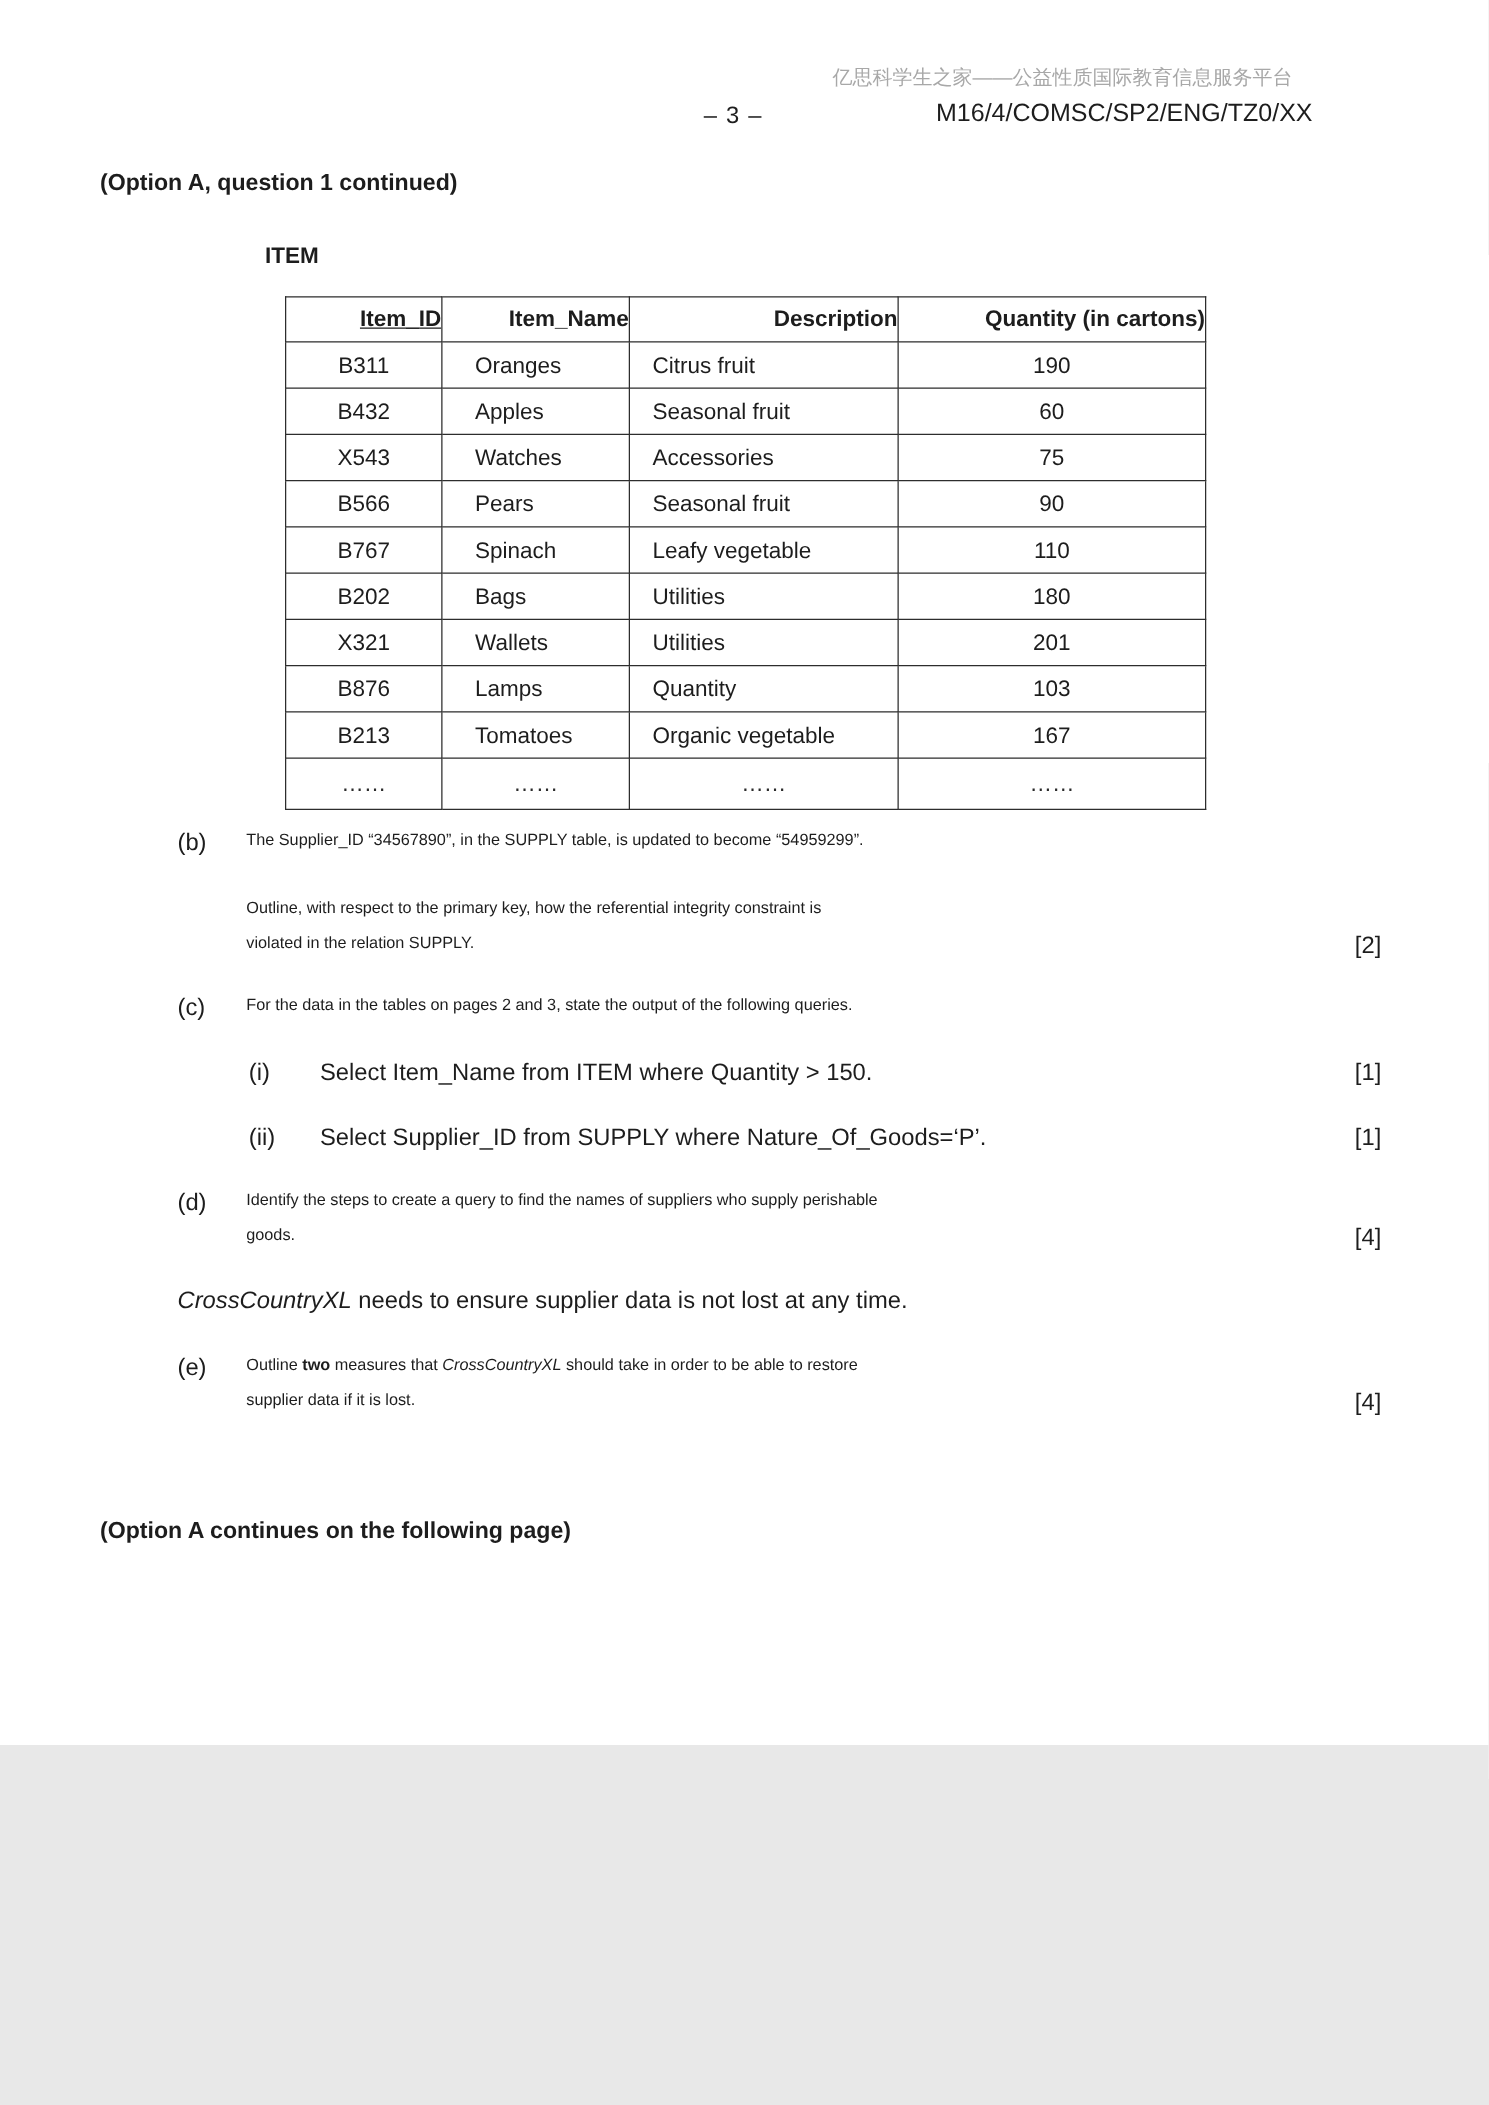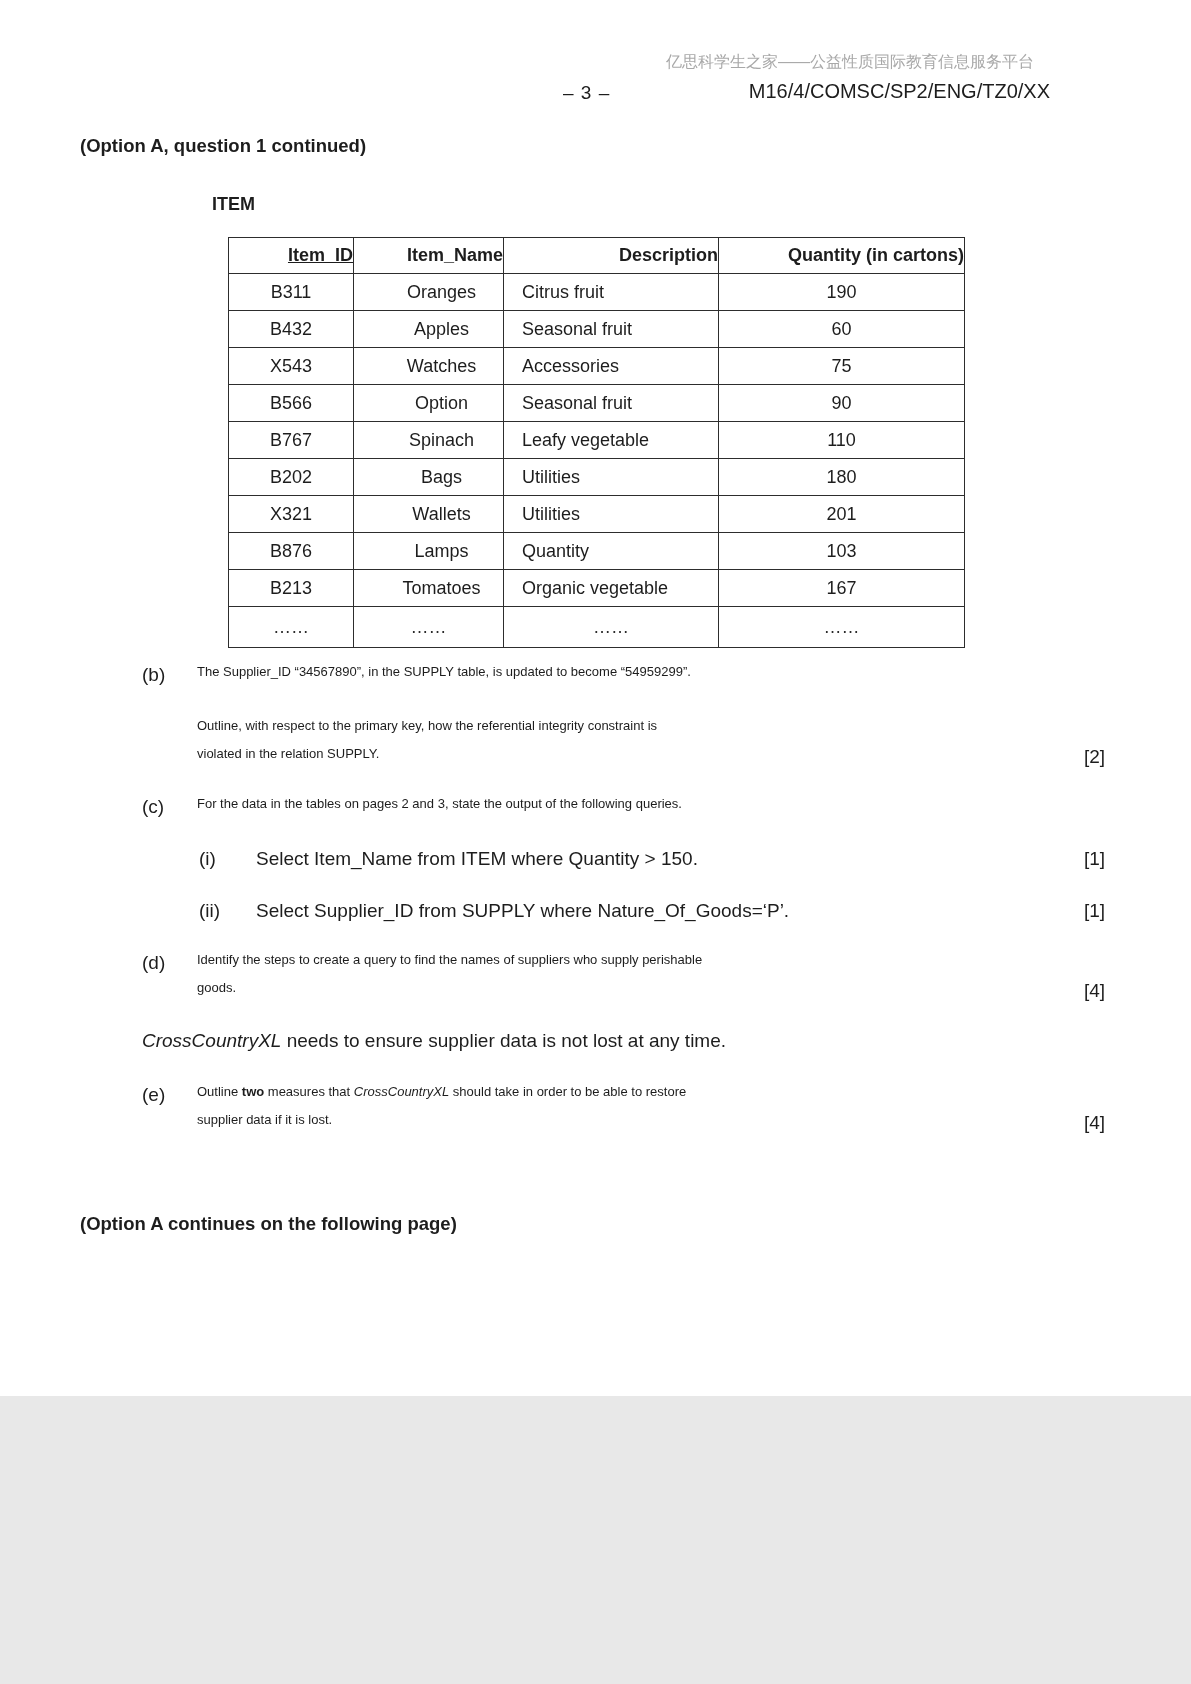--- a/index.html
+++ b/index.html
@@ -25,21 +25,21 @@
   }
   table.item-table th,table.item-table td{
     border:1.5px solid #2d2d2d;
     padding:0;margin:0;
     overflow:hidden;
   }
   table.item-table th{height:35px;font-weight:bold;text-align:right;}
   table.item-table td{height:36px;}
   .u{text-decoration:underline;}
   .al-c{text-align:center;}
-  .al-1{text-align:center;padding-left:26px !important;}
+  .al-1{text-align:left;padding-left:26px !important;}
   .al-2{text-align:left;padding-left:18px !important;}
   tr.ell td{height:40px;text-align:center;padding-left:0 !important;color:#2a2a2a;}
 
   .qlabel{left:142px;font-size:19px;}
   .qsublabel{left:199px;font-size:19px;}
   .qtext{left:197px;font-size:13px;}
   .qsubtext{left:256px;font-size:19px;}
   .stem{left:142px;font-size:19px;}
   .marks{right:86px;font-size:19px;text-align:right;}
   .it{font-style:italic;}
@@ -91,21 +91,21 @@
         <td class="al-c">60</td>
       </tr>
       <tr>
         <td class="al-c">X543</td>
         <td class="al-1">Watches</td>
         <td class="al-2">Accessories</td>
         <td class="al-c">75</td>
       </tr>
       <tr>
         <td class="al-c">B566</td>
-        <td class="al-1">Option</td>
+        <td class="al-1">Pears</td>
         <td class="al-2">Seasonal fruit</td>
         <td class="al-c">90</td>
       </tr>
       <tr>
         <td class="al-c">B767</td>
         <td class="al-1">Spinach</td>
         <td class="al-2">Leafy vegetable</td>
         <td class="al-c">110</td>
       </tr>
       <tr>

